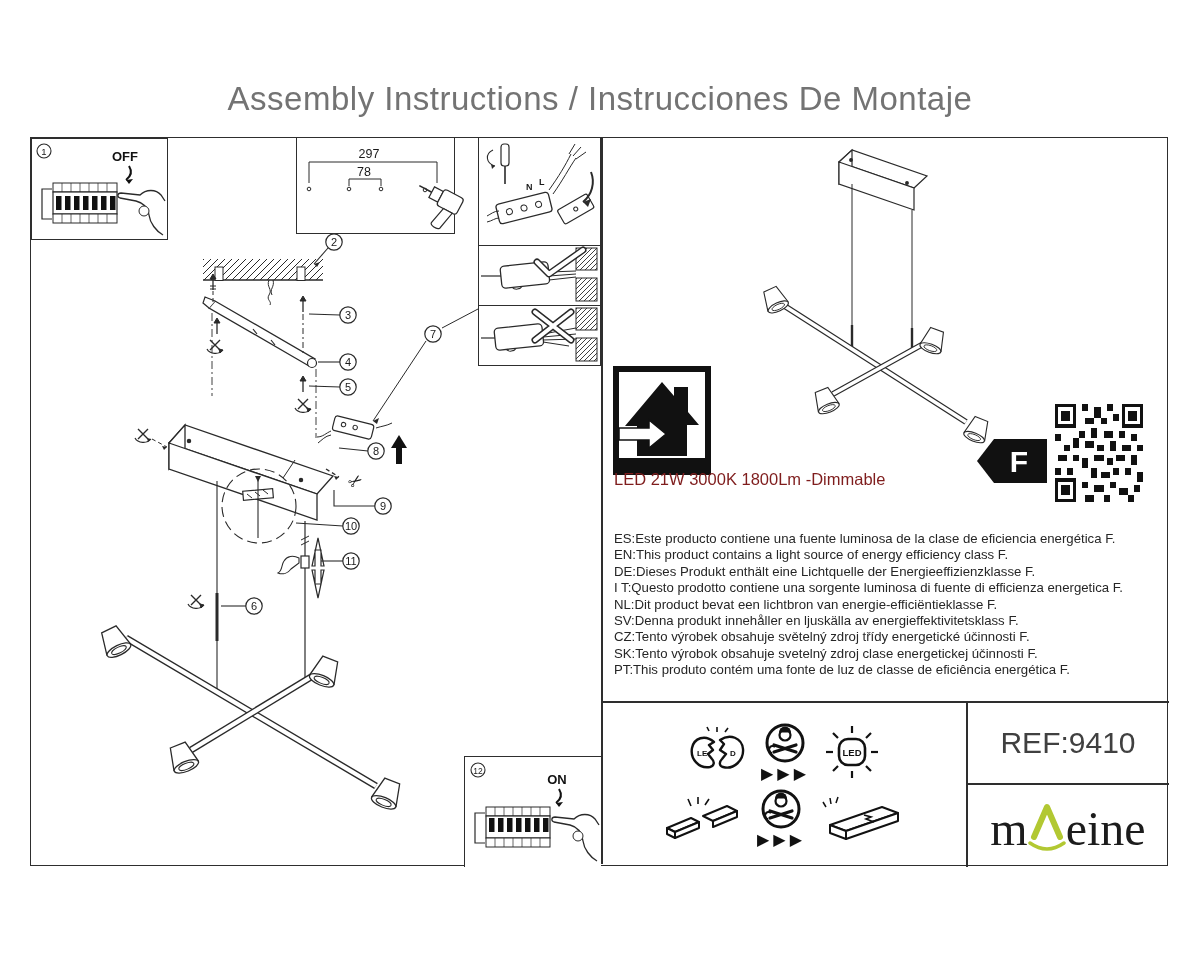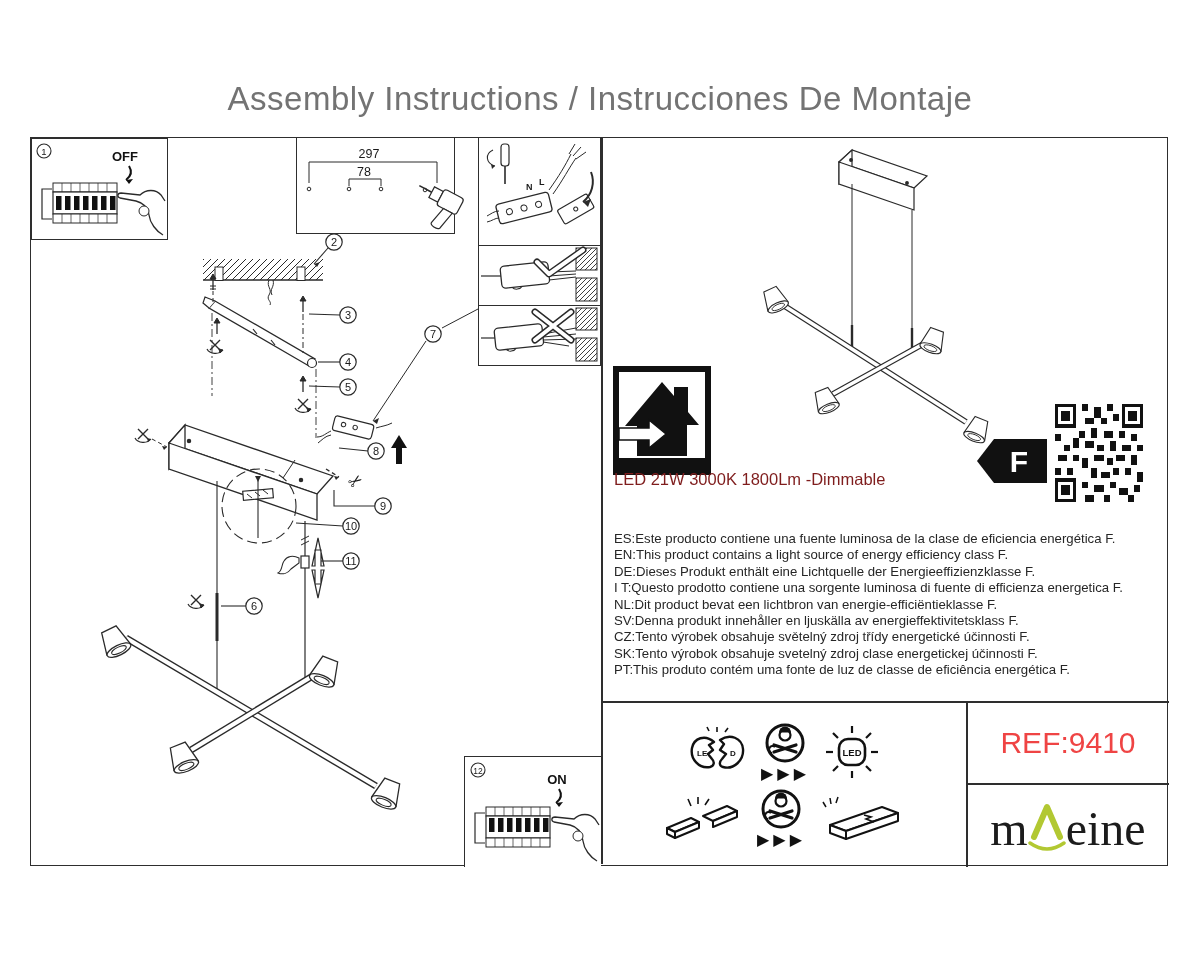--- a/index.html
+++ b/index.html
@@ -6,21 +6,21 @@
   body{width:1200px;height:960px;position:relative;font-family:"Liberation Sans",sans-serif;color:#1a1a1a;overflow:hidden;}
   .abs{position:absolute;}
   .title{top:80px;left:0;width:1200px;text-align:center;font-size:33px;letter-spacing:.5px;color:#737373;}
   .frame{left:30px;top:137px;width:1138px;height:729px;border:1.6px solid #2e2e2e;box-sizing:border-box;}
   .inframe{position:absolute;}
   .panelbox{border:1.5px solid #2e2e2e;box-sizing:border-box;background:#fff;}
   .vline{width:1.5px;background:#2e2e2e;}
   .hline{height:1.5px;background:#2e2e2e;}
   .specs{font-size:16.5px;line-height:19px;color:#7f1d1d;}
   .langs{font-size:13.2px;line-height:16.4px;color:#262626;white-space:nowrap;margin-top:20px;}
-  .ref-cell{display:flex;align-items:center;justify-content:center;font-size:30px;color:#ef4444;}
+  .ref-cell{display:flex;align-items:center;justify-content:center;font-size:30px;color:#404040;}
   .brand-cell{display:flex;align-items:flex-end;justify-content:center;}
   .brand{font-family:"Liberation Serif",serif;font-size:48px;color:#1c1c1c;line-height:1;display:flex;align-items:flex-end;}
   .icon-zone{display:flex;flex-direction:column;justify-content:center;align-items:center;gap:6px;}
   .icon-row{display:flex;align-items:center;gap:14px;}
   .mid-stack{display:flex;flex-direction:column;align-items:center;}
   .tri-arrows{font-size:16px;letter-spacing:4px;color:#111;line-height:1;margin-top:2px;}
   svg text{font-family:"Liberation Sans",sans-serif;}
 </style>
 </head>
 <body>

